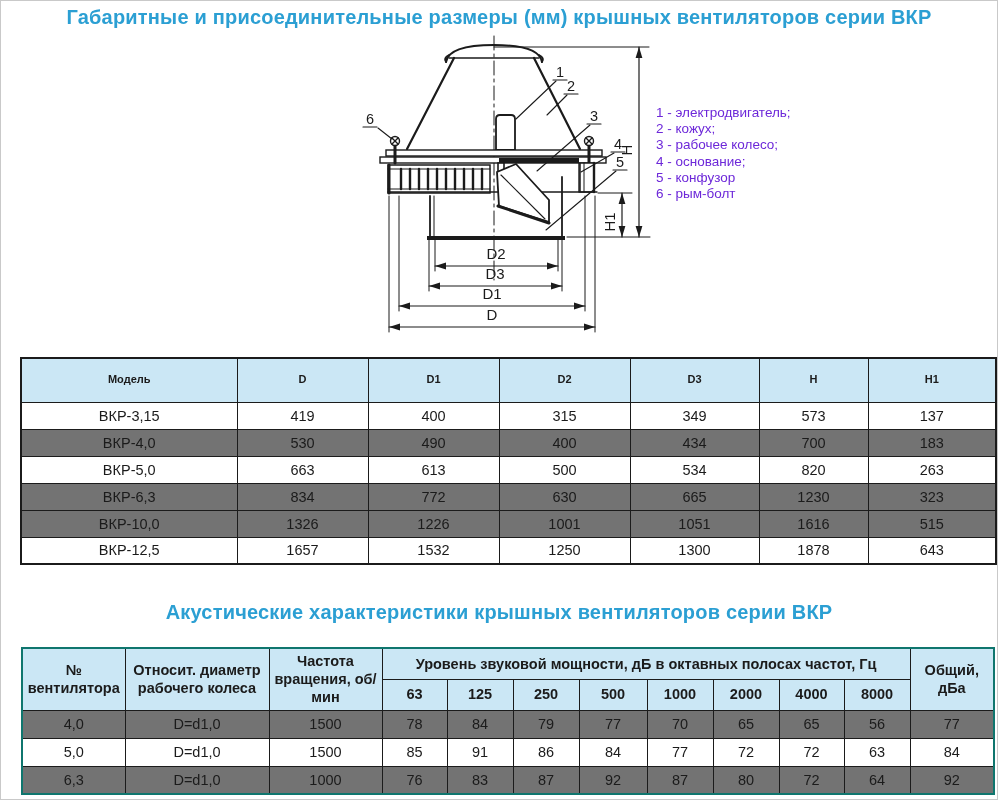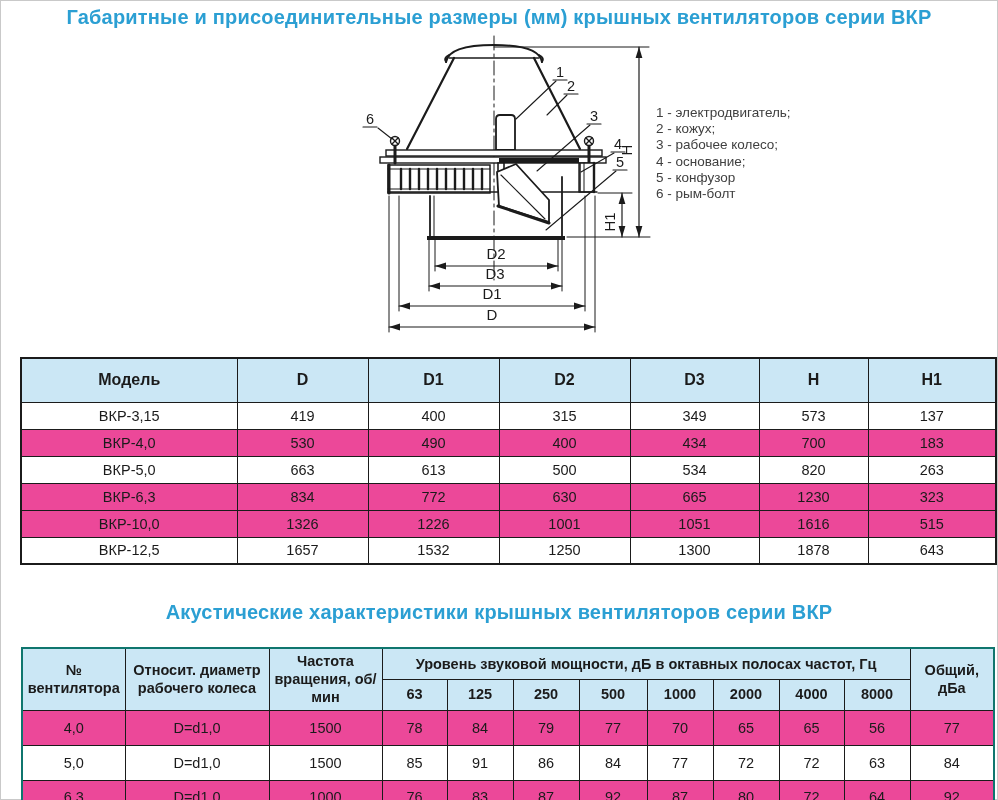--- a/index.html
+++ b/index.html
@@ -15,38 +15,38 @@
   }
   .page-title {
     position:absolute; left:0; width:998px; text-align:center;
     font-size:20px; font-weight:bold; color:#2b9fd3; letter-spacing:.2px;
   }
   #title1 { top:6px; }
   #title2 { top:601px; }
 
   
   #diagram { position:absolute; left:330px; top:30px; }
-  .legend { position:absolute; left:656px; top:105px; font-size:13.5px; line-height:16.2px; color:#404040; }
+  .legend { position:absolute; left:656px; top:105px; font-size:13.5px; line-height:16.2px; color:#6d28d9; }
 
   
   table { border-collapse:collapse; table-layout:fixed; background:#fff; }
   th, td {
     border:1.5px solid #1b1b1b; text-align:center; vertical-align:middle;
     font-size:14.5px; padding:0 3px; overflow:hidden;
   }
   th { background:#cbe7f5; font-weight:bold; line-height:1.25; }
-  tr.alt td { background:#ec4899; }
+  tr.alt td { background:#737373; }
 
   #dim-table { position:absolute; left:20px; top:357px; width:975px; border:2px solid #1b1b1b; }
-  #dim-table th { height:44px; font-size:16px; }
+  #dim-table th { height:44px; font-size:11px; }
   #dim-table td { height:27px; }
 
   #ac-table { position:absolute; left:21px; top:647px; width:972px; border:2px solid #0f766e; }
   #ac-table thead th { height:31px; font-size:14.5px; }
-  #ac-table td { height:35px; }
+  #ac-table td { height:28px; }
 </style>
 </head>
 <body>
 
 <div id="title1" class="page-title">Габаритные и присоединительные размеры (мм) крышных вентиляторов серии ВКР</div>
 
 <svg id="diagram" width="352" height="322" viewBox="328 30 352 322" fill="none" stroke="#1b1b1b" stroke-linecap="round">
 
   <line x1="492" y1="36" x2="492" y2="280" stroke-width="1" stroke-dasharray="14 4 3 4"></line>
 

